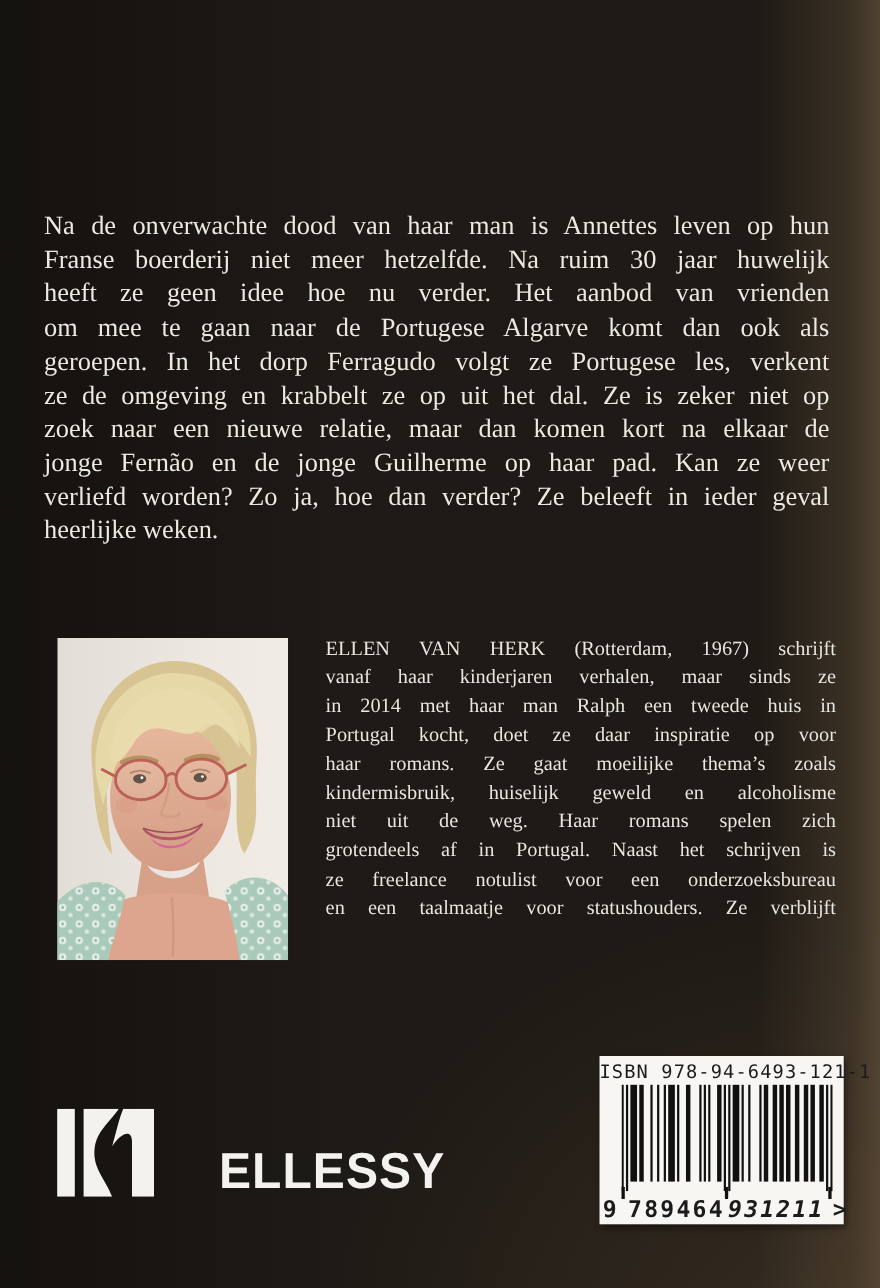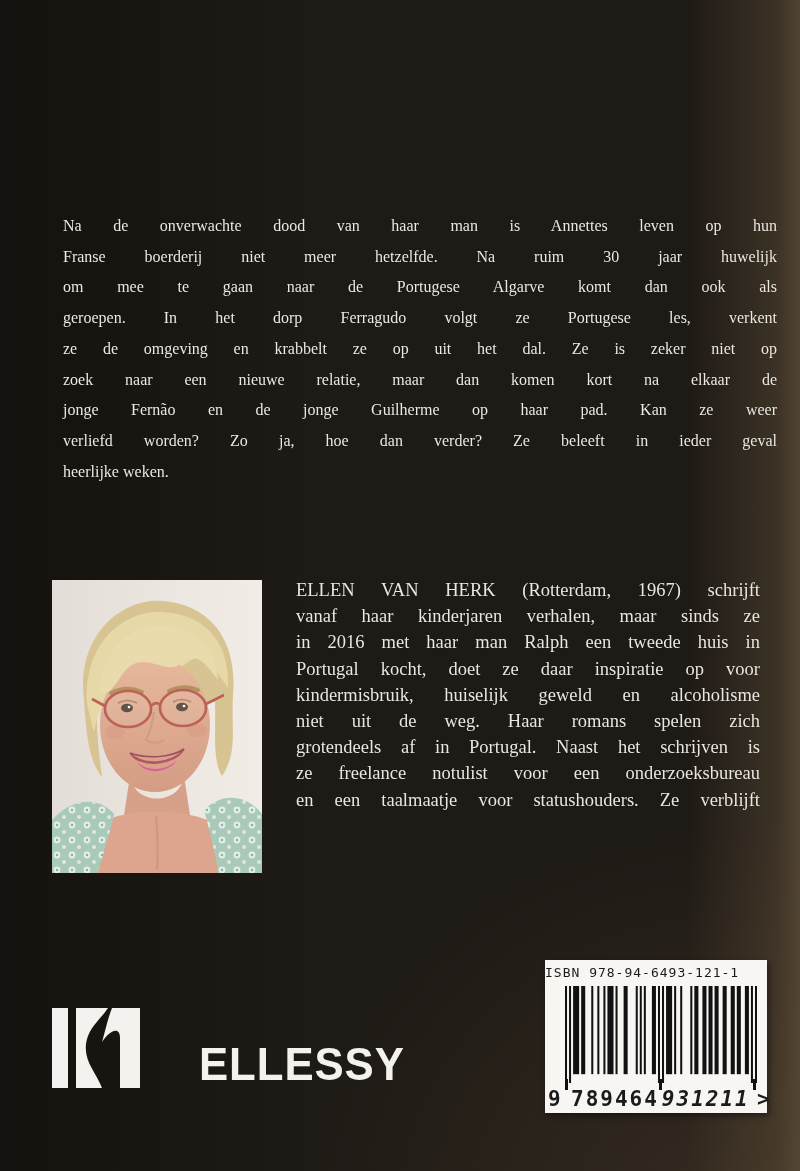--- a/index.html
+++ b/index.html
@@ -8,24 +8,23 @@
     position:relative;width:800px;height:1171px;
     background:
       radial-gradient(130% 80% at 92% 104%, rgba(96,76,54,0.35), rgba(0,0,0,0) 42%),
       linear-gradient(to right, rgba(0,0,0,0) 86%, rgba(128,104,74,0.30) 97%, rgba(150,124,90,0.42) 100%),
       linear-gradient(to right, rgba(0,0,0,0.30) 0%, rgba(0,0,0,0) 40%),
       linear-gradient(#1e1a15,#1e1a15);
     font-family:"Liberation Serif", serif;
   }
   
   .blurb{
-    position:absolute;left:63px;top:191px;width:714px;
-    font-size:16px;line-height:30.7px;color:#ece9e3;
+    position:absolute;left:40px;top:191px;width:714px;
+    font-size:24px;line-height:30.7px;color:#ece9e3;
     text-shadow:0 0 1px rgba(0,0,0,0.4);
-    margin-top:20px;
   }
   .jline{text-align:justify;text-align-last:justify;white-space:nowrap;}
   .jline.last{text-align-last:left;}
   
   .photo-frame{
     position:absolute;left:52px;top:580px;width:210px;height:293px;
     overflow:hidden;
   }
   .photo-frame svg{display:block;width:100%;height:100%;}
   .bio{
@@ -44,22 +43,22 @@
     font-size:46px;line-height:1;letter-spacing:1px;
     margin:0 0 1px 15px;transform:scaleX(0.95);transform-origin:left bottom;
   }
   
   .barcode-box{
     position:absolute;left:545px;top:960px;width:222px;height:153px;
     background:#f7f6f3;box-shadow:2px 3px 6px rgba(0,0,0,0.45);
     font-family:"DejaVu Sans Mono", monospace;color:#1b1b1b;
   }
   .isbn-label{
-    position:absolute;top:5px;left:0;right:0;text-align:left;
-    font-size:13px;letter-spacing:1px;white-space:nowrap;
+    position:absolute;top:5px;left:0;right:0;text-align:right;
+    font-size:17px;letter-spacing:1px;white-space:nowrap;
   }
   .bars-wrap{position:absolute;left:20px;right:10px;top:26px;bottom:30px;}
   .bars-wrap svg{display:block;width:100%;height:100%;}
   .guard-stub{position:absolute;width:3px;height:11px;top:119px;background:#111;}
   .guard-stub.g1{left:20px;}
   .guard-stub.g2{left:114px;}
   .guard-stub.g3{right:11px;}
   .digits-row{
     position:absolute;left:3px;right:3px;bottom:3px;height:25px;
     display:flex;align-items:flex-end;font-weight:bold;font-size:21px;line-height:1;
@@ -71,20 +70,21 @@
   .digits-row .trail{flex:0 0 14px;text-align:right;}
 </style>
 </head>
 <body>
 
 <div class="cover">
 
   <div class="blurb">
       <div class="jline">Na de onverwachte dood van haar man is Annettes leven op hun</div>
       <div class="jline">Franse boerderij niet meer hetzelfde. Na ruim 30 jaar huwelijk</div>
+      <div class="jline">heeft ze geen idee hoe nu verder. Het aanbod van vrienden</div>
       <div class="jline">om mee te gaan naar de Portugese Algarve komt dan ook als</div>
       <div class="jline">geroepen. In het dorp Ferragudo volgt ze Portugese les, verkent</div>
       <div class="jline">ze de omgeving en krabbelt ze op uit het dal. Ze is zeker niet op</div>
       <div class="jline">zoek naar een nieuwe relatie, maar dan komen kort na elkaar de</div>
       <div class="jline">jonge Fernão en de jonge Guilherme op haar pad. Kan ze weer</div>
       <div class="jline">verliefd worden? Zo ja, hoe dan verder? Ze beleeft in ieder geval</div>
       <div class="jline last">heerlijke weken.</div>
     </div>
 
   <div class="photo-frame">
@@ -159,22 +159,23 @@
         <path d="M0,240 C20,218 46,216 62,234 C58,254 50,276 46,293 H0 Z" fill="url(#dots)" opacity="0.85"></path>
         <path d="M210,234 C192,212 168,214 152,230 C158,252 164,276 166,293 H210 Z" fill="#a9c9b9"></path>
         <path d="M210,234 C192,212 168,214 152,230 C158,252 164,276 166,293 H210 Z" fill="url(#dots)" opacity="0.85"></path>
       </g>
     </svg>
   </div>
 
   <div class="bio">
       <div class="jline">ELLEN VAN HERK (Rotterdam, 1967) schrijft</div>
       <div class="jline">vanaf haar kinderjaren verhalen, maar sinds ze</div>
-      <div class="jline">in 2016 met haar man Ralph een tweede huis in</div>
+      <div class="jline">in 2014 met haar man Ralph een tweede huis in</div>
       <div class="jline">Portugal kocht, doet ze daar inspiratie op voor</div>
+      <div class="jline">haar romans. Ze gaat moeilijke thema’s zoals</div>
       <div class="jline">kindermisbruik, huiselijk geweld en alcoholisme</div>
       <div class="jline">niet uit de weg. Haar romans spelen zich</div>
       <div class="jline">grotendeels af in Portugal. Naast het schrijven is</div>
       <div class="jline">ze freelance notulist voor een onderzoeksbureau</div>
       <div class="jline">en een taalmaatje voor statushouders. Ze verblijft</div>
     </div>
 
   <div class="logo">
     <svg class="logo-mark" viewBox="0 0 90 80">
       <g fill="#f3f2ef">

